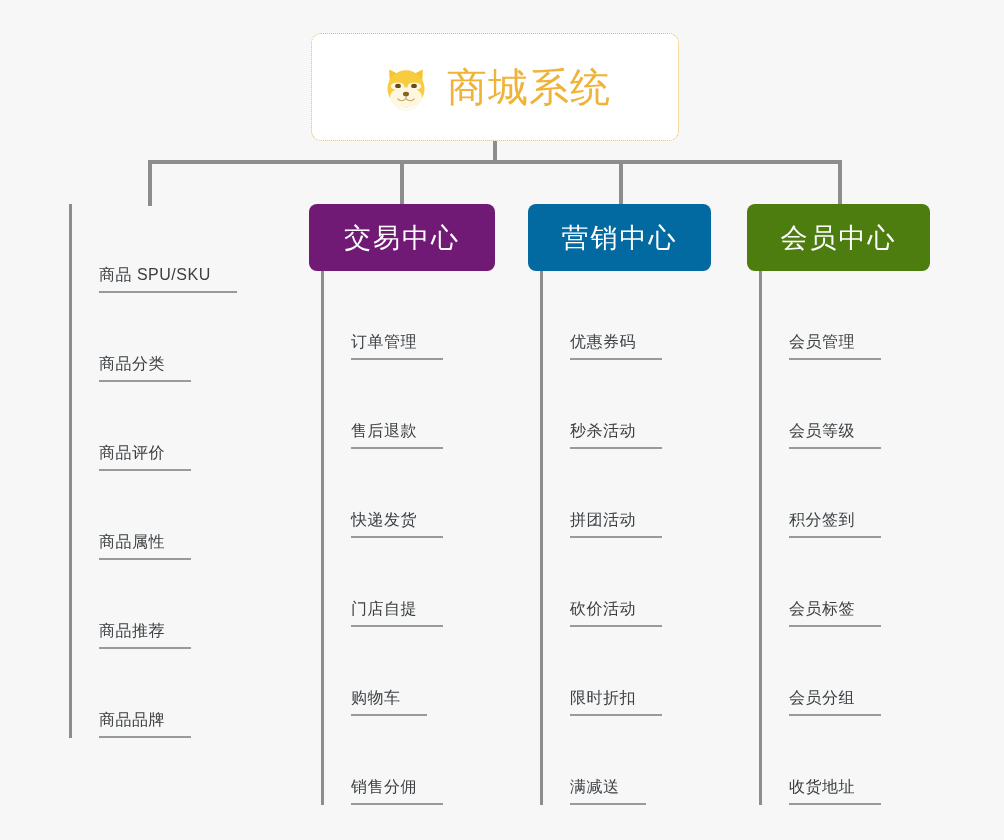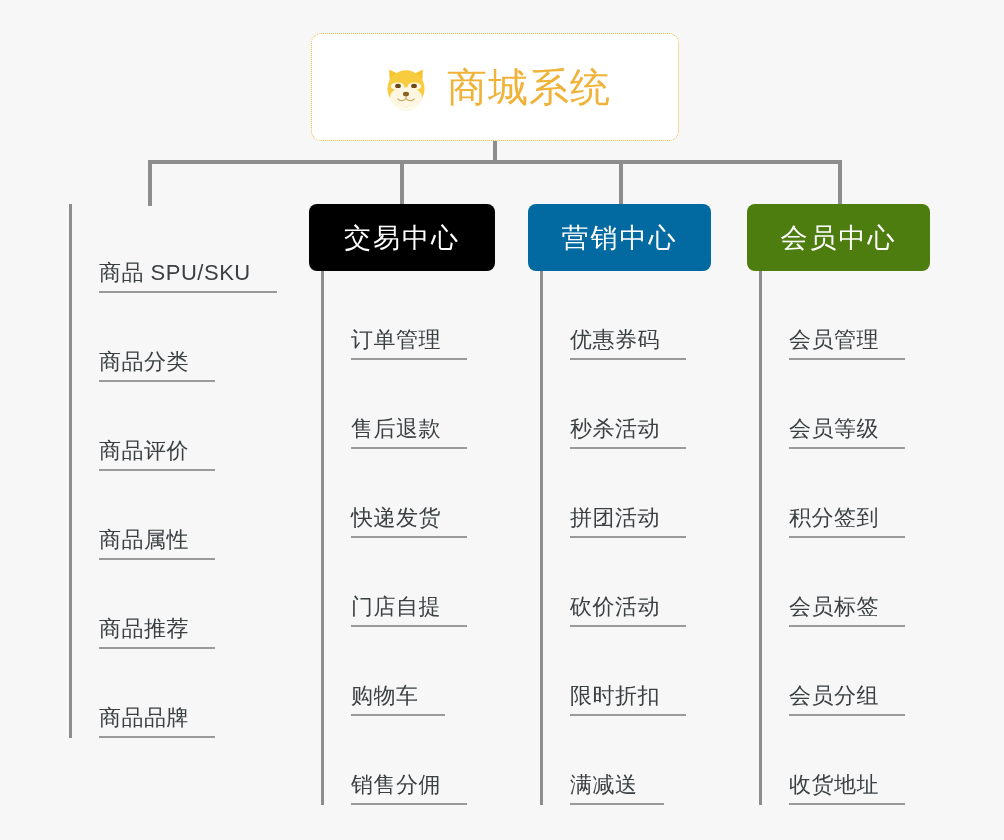--- a/index.html
+++ b/index.html
@@ -90,21 +90,21 @@
     background: #8d8d8d;
   }
   .leaf {
     position: relative;
     height: 89px;
     display: flex;
     align-items: flex-end;
     padding-left: 30px;
   }
   .leaf-text {
-    font-size: 22px;
+    font-size: 16px;
     color: #3c4043;
     white-space: nowrap;
     line-height: 1.05;
     padding-bottom: 7px;
     border-bottom: 2px solid #9a9a9a;
     padding-right: 26px;
     letter-spacing: 0.5px;
   }
 </style>
 </head>
@@ -164,21 +164,21 @@
       <div class="leaf">
           <span class="leaf-text">商品推荐</span>
         </div>
       <div class="leaf">
           <span class="leaf-text">商品品牌</span>
         </div>
     </div>
   </div>
 
   <div class="column" style="left:309px; width:240px;">
-    <div class="cat-header" style="width: 186px; background: #000000;">
+    <div class="cat-header" style="width: 186px; background: #701a75;">
       <span>交易中心</span>
     </div>
     <div class="branch">
       <div class="trunk"></div>
       <div class="leaf">
           <span class="leaf-text">订单管理</span>
         </div>
       <div class="leaf">
           <span class="leaf-text">售后退款</span>
         </div>

